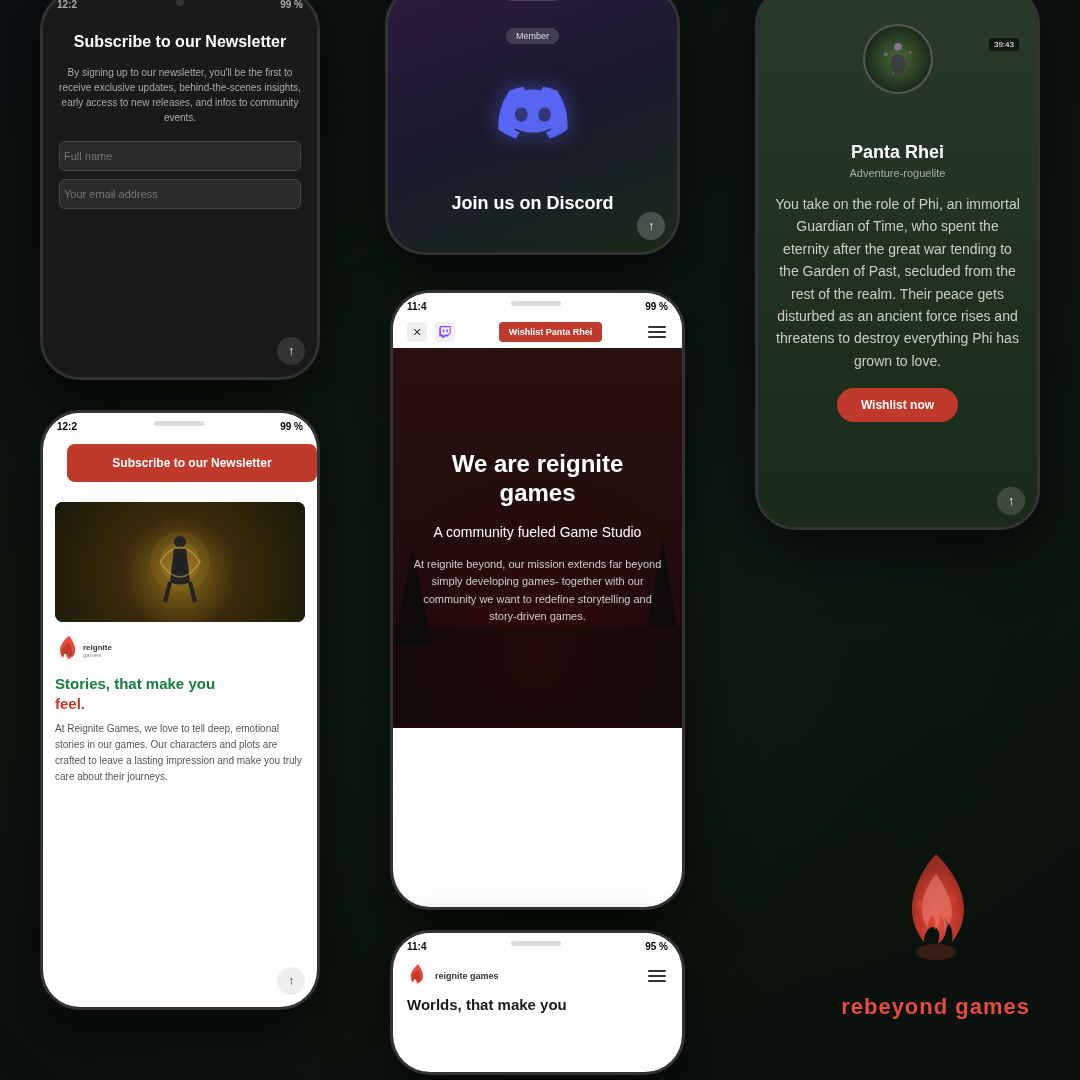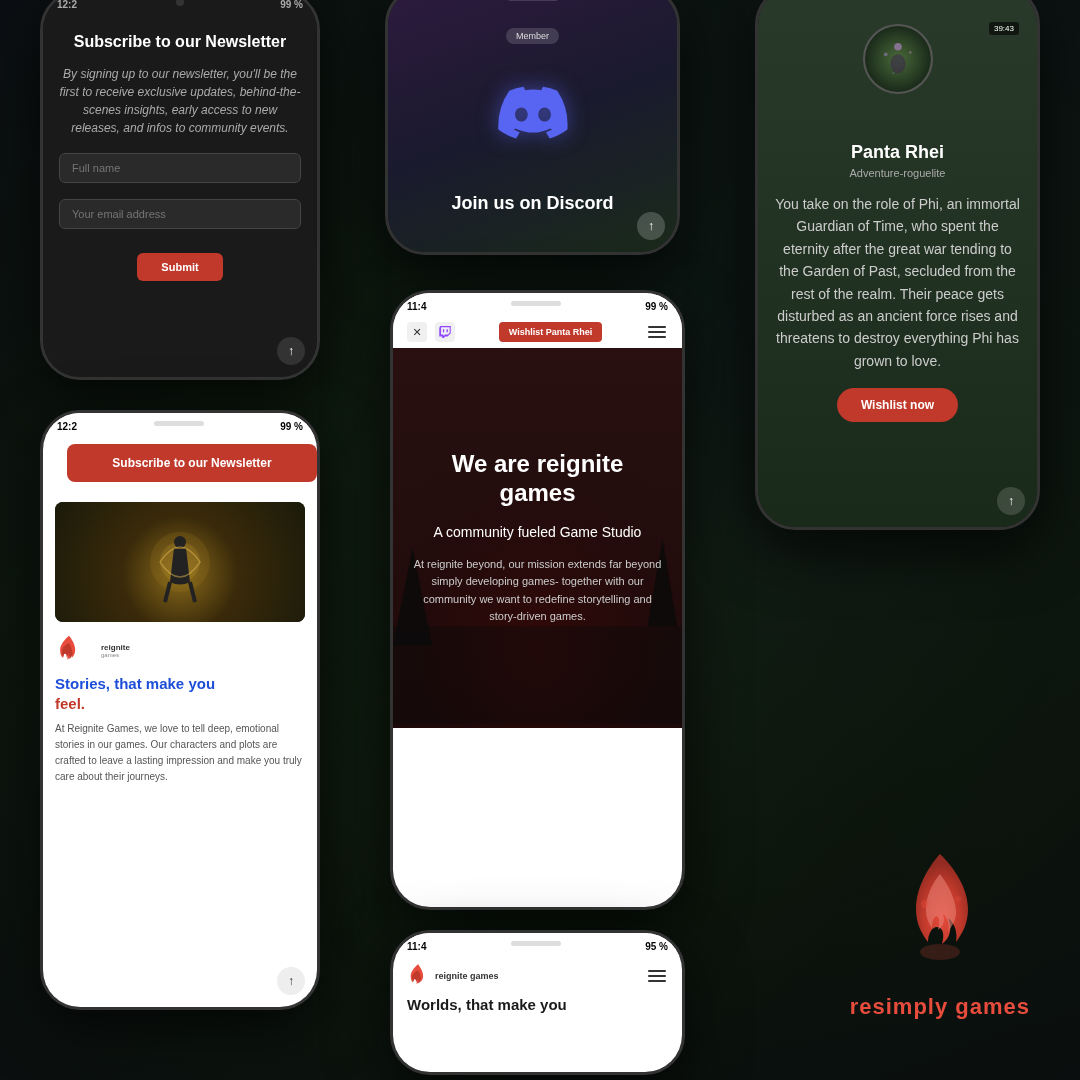--- a/index.html
+++ b/index.html
@@ -107,35 +107,34 @@
     .newsletter-title {
       color: white;
       font-size: 16px;
       font-weight: 700;
       line-height: 1.3;
       margin-bottom: 12px;
     }
 
     .newsletter-desc {
       color: #aaa;
-      font-size: 12px;
+      font-size: 10px;
       line-height: 1.5;
       margin-bottom: 16px;
-      font-style: italic;
     }
 
     .input-field {
       width: 100%;
-      padding: 8px 12px;
+      padding: 8px 4px;
       border-radius: 6px;
       border: 1px solid #444;
       background: #2a2a2a;
       color: #888;
       font-size: 11px;
-      margin-bottom: 16px;
+      margin-bottom: 8px;
       display: block;
     }
 
     .submit-btn {
       background: #c0392b;
       color: white;
       border: none;
       border-radius: 6px;
       padding: 8px 24px;
       font-size: 11px;
@@ -247,21 +246,21 @@
       overflow: hidden;
       display: flex;
       align-items: center;
       justify-content: center;
       font-size: 28px;
       border: 2px solid #555;
     }
 
     .game-timer {
       position: absolute;
-      top: 34px;
+      top: 50px;
       right: 18px;
       background: rgba(0,0,0,0.6);
       color: white;
       font-size: 8px;
       padding: 2px 5px;
       border-radius: 3px;
     }
 
     .panta-title {
       color: white;
@@ -369,39 +368,39 @@
     .game-image-figure {
       position: relative;
       z-index: 2;
       color: rgba(255,255,255,0.8);
       font-size: 32px;
     }
 
     .stories-logo-area {
       display: flex;
       align-items: center;
-      gap: 18px;
+      gap: 0;
       padding: 0 12px 8px;
     }
 
     .flame-icon {
       width: 28px;
       height: 32px;
     }
 
     .stories-headline {
       color: #1a1a1a;
       font-size: 15px;
       font-weight: 700;
       padding: 0 12px 8px;
       line-height: 1.3;
     }
 
     .stories-headline span {
-      color: #1d4ed8;
+      color: #15803d;
     }
 
     .stories-body {
       color: #555;
       font-size: 10px;
       line-height: 1.6;
       padding: 0 12px;
     }
 
     .stories-scroll-btn {
@@ -627,23 +626,20 @@
         <span>12:2</span>
         <div class="status-dot"></div>
         <span>99 %</span>
       </div>
 
       <div class="newsletter-content">
         <div class="newsletter-title">Subscribe to our Newsletter</div>
         <div class="newsletter-desc">By signing up to our newsletter, you'll be the first to receive exclusive updates, behind-the-scenes insights, early access to new releases, and infos to community events.</div>
         <input class="input-field" type="text" readonly="" placeholder="Full name" style="">
         <input class="input-field" type="text" readonly="" placeholder="Your email address" style="">
-        <div style="text-align:center;">
-          <button class="submit-btn">Submit</button>
-        </div>
       </div>
       <div class="scroll-up-btn">↑</div>
     </div>
   </div>
 
   <div class="phone phone-discord">
     <div class="phone-screen">
 
       <div style="height: 20px; display:flex; align-items:center; justify-content:center; position:relative;">
         <div style="width:50px; height:5px; background:#4a3a5a; border-radius:3px;"></div>
@@ -842,15 +838,15 @@
 
       <path d="M60 30 C60 30 76 50 76 68 C76 76 72 82 68 88 C70 80 67 73 63 70 C63 70 67 80 58 86 C58 86 61 76 58 73 C55 70 52 76 52 84 C48 78 46 73 46 65 C46 46 60 30 60 30Z" fill="#e67e73" opacity="0.6"></path>
 
       <circle cx="45" cy="60" r="4" fill="#e74c3c" opacity="0.4"></circle>
       <circle cx="78" cy="55" r="3" fill="#e74c3c" opacity="0.3"></circle>
 
       <ellipse cx="60" cy="108" rx="20" ry="8" fill="#e74c3c" opacity="0.2"></ellipse>
     </svg>
   </div>
   <div class="brand-name">
-    <span style="color:#e74c3c;">re</span><span>simply games</span>
+    <span style="color:#e74c3c;">re</span><span>beyond games</span>
   </div>
 </div>
 
 </body></html>

